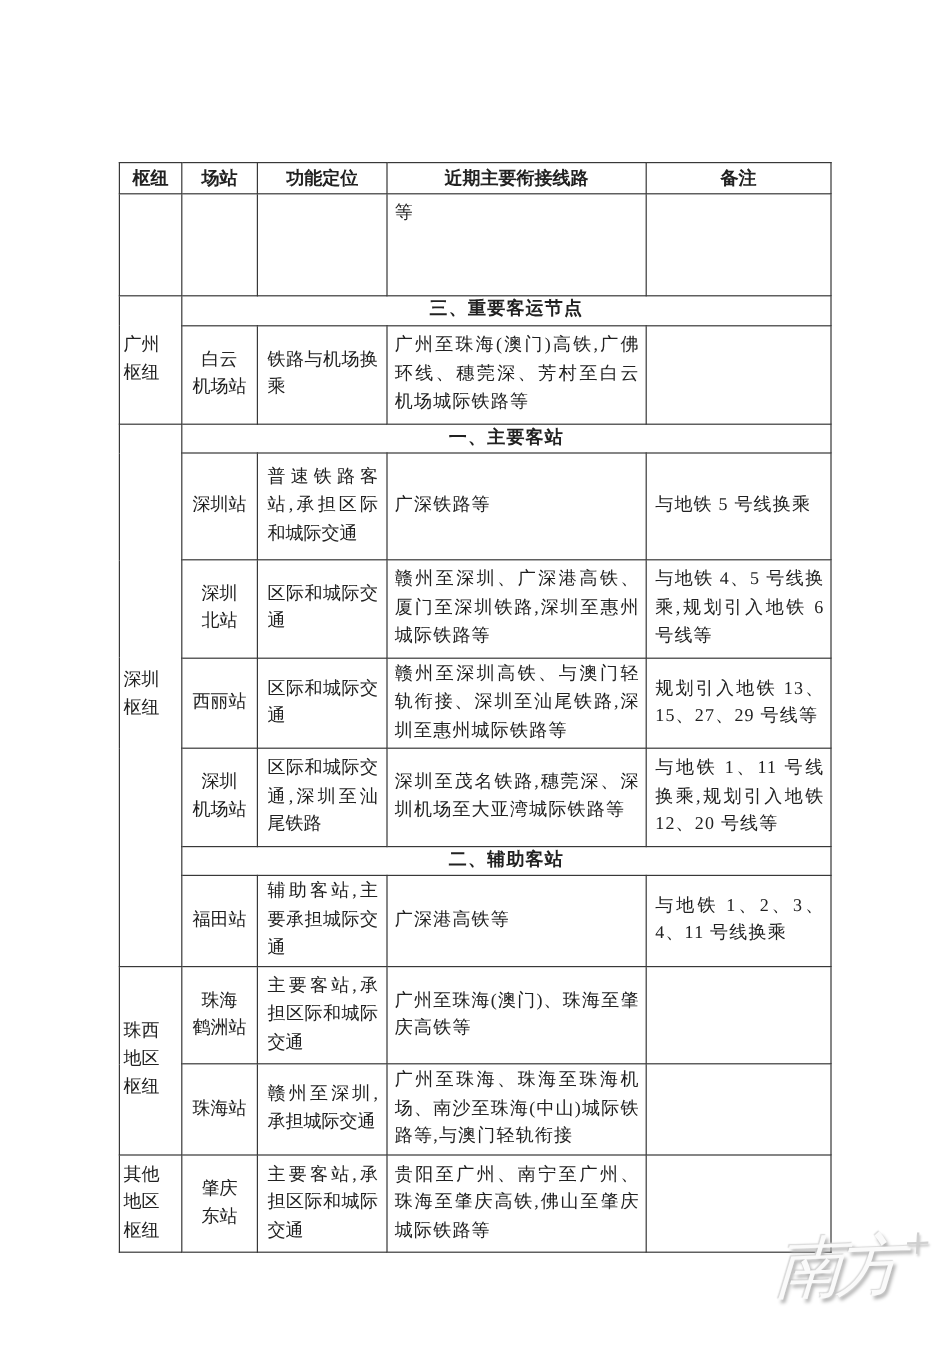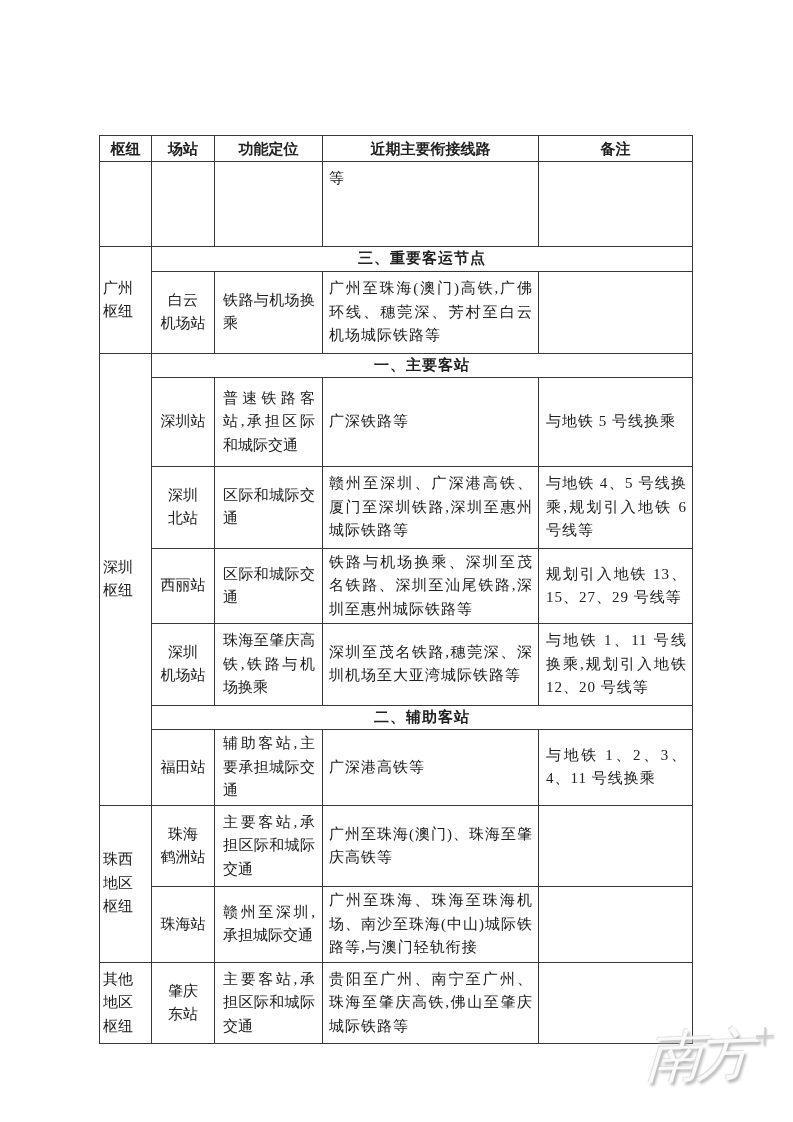--- a/index.html
+++ b/index.html
@@ -158,28 +158,28 @@
       <td class="station-cell">深圳
 北站</td>
       <td class="role-cell">区际和城际交通</td>
       <td class="lines-cell">赣州至深圳、广深港高铁、厦门至深圳铁路,深圳至惠州城际铁路等</td>
       <td class="note-cell">与地铁 4、5 号线换乘,规划引入地铁 6 号线等</td>
     </tr>
 
     <tr style="height:73px">
       <td class="station-cell">西丽站</td>
       <td class="role-cell">区际和城际交通</td>
-      <td class="lines-cell">铁路与机场换乘、深圳至茂名铁路、深圳至汕尾铁路,深圳至惠州城际铁路等</td>
+      <td class="lines-cell">赣州至深圳高铁、与澳门轻轨衔接、深圳至汕尾铁路,深圳至惠州城际铁路等</td>
       <td class="note-cell">规划引入地铁 13、15、27、29 号线等</td>
     </tr>
 
     <tr style="height:78px">
       <td class="station-cell">深圳
 机场站</td>
-      <td class="role-cell">珠海至肇庆高铁,铁路与机场换乘</td>
+      <td class="role-cell">区际和城际交通,深圳至汕尾铁路</td>
       <td class="lines-cell">深圳至茂名铁路,穗莞深、深圳机场至大亚湾城际铁路等</td>
       <td class="note-cell">与地铁 1、11 号线换乘,规划引入地铁 12、20 号线等</td>
     </tr>
 
     <tr style="height:23px">
       <td class="section-cell" colspan="4">二、辅助客站</td>
     </tr>
 
     <tr style="height:71px">
       <td class="station-cell">福田站</td>

